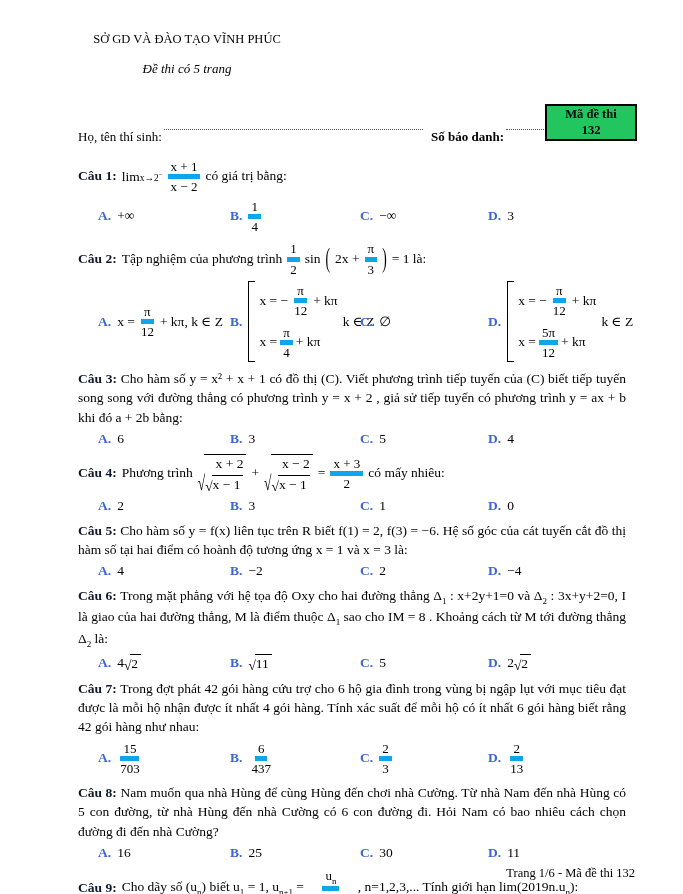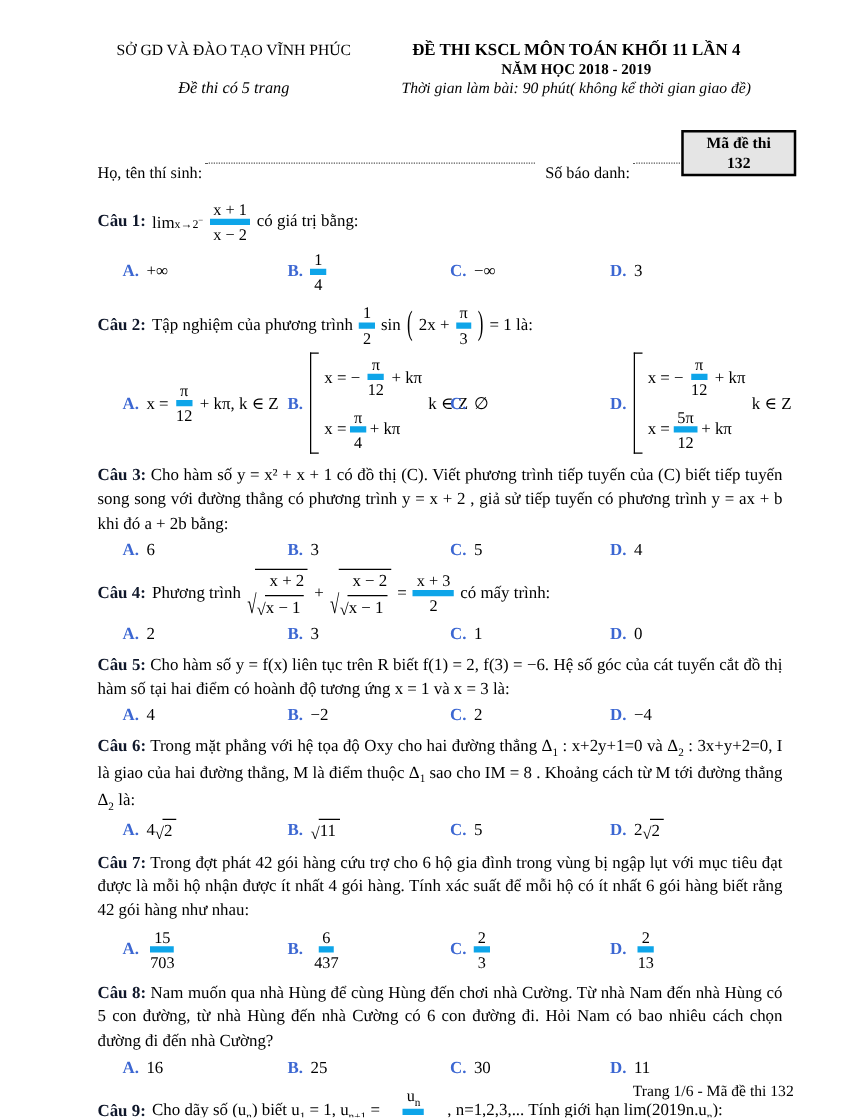--- a/index.html
+++ b/index.html
@@ -12,27 +12,27 @@
   .h-left{width:218px;text-align:center;flex-shrink:0;}
   .h-dept{font-size:12.5px;}
   .h-school{font-size:12.5px;font-weight:bold;text-decoration:underline;}
   .h-pages{font-style:italic;margin-top:14px;font-size:13px;}
   .h-right{flex:1;text-align:center;}
   .h-title{font-weight:bold;font-size:13.5px;}
   .h-year{font-weight:bold;font-size:12px;}
   .h-time{font-style:italic;font-size:12.5px;}
 
   .codebox{position:absolute;right:46px;top:104px;width:82px;border:2px solid #000;
-           text-align:center;font-weight:bold;font-size:12.5px;padding:1px 3px;line-height:1.25;background:#e5e5e5;}
+           text-align:center;font-weight:bold;font-size:12.5px;padding:1px 3px;line-height:1.25;background:#22c55e;}
 
   .nameline{display:flex;align-items:flex-start;margin-top:52px;font-size:13px;}
   .dots{border-bottom:1.4px dotted #555;margin:0 2px 3px 2px;}
   .dots.grow{flex:1;}
   .dots.fix{width:118px;}
-  .nl2{margin-left:6px;}
+  .nl2{margin-left:6px;font-weight:bold;}
 
   
   .qs{margin-top:14px;}
   .q{margin-bottom:7px;}
   .qlabel{font-weight:bold;color:#0f172a;white-space:nowrap;}
   .qp{margin:0;line-height:1.42;text-align:justify;}
   .frow{display:flex;align-items:center;gap:5px;line-height:1.25;}
   .opts{display:grid;grid-template-columns:132px 130px 128px auto;margin:4px 0 0 20px;align-items:center;}
   .opt{display:flex;align-items:center;}
   .ol{color:#3c67d2;font-weight:bold;margin-right:6px;white-space:nowrap;}
@@ -69,25 +69,20 @@
 </head>
 <body>
 
 <div class="page">
   <div class="content">
 
     <div class="hdr">
       <div class="h-left">
         <div class="h-dept">SỞ GD VÀ ĐÀO TẠO VĨNH PHÚC</div>
         <div class="h-pages">Đề thi có 5 trang</div>
-      </div>
-      <div class="h-right">
-        <div class="h-title">ĐỀ THI KSCL MÔN TOÁN KHỐI 11 LẦN 4</div>
-        <div class="h-year">NĂM HỌC 2018 - 2019</div>
-        <div class="h-time">Thời gian làm bài: 90 phút( không kể thời gian giao đề)</div>
       </div>
     </div>
 
     <div class="nameline">
       <span>Họ, tên thí sinh:</span>
       <span class="dots grow"></span>
       <span class="nl2">Số báo danh:</span>
       <span class="dots fix"></span>
     </div>
 
@@ -265,21 +260,21 @@
                     <span>x − 1</span>
                   </span>
                 </span>
               </span>
             </span>
           <span>=</span>
           <span class="frac">
               <span class="num">x + 3</span>
               <span class="den">2</span>
             </span>
-          <span>có mấy trình:</span>
+          <span>có mấy nhiêu:</span>
         </div>
         <div class="opts">
           <span class="opt">
               <b class="ol">A.</b>
               <span>2</span>
             </span>
           <span class="opt">
               <b class="ol">B.</b>
               <span>3</span>
             </span>

